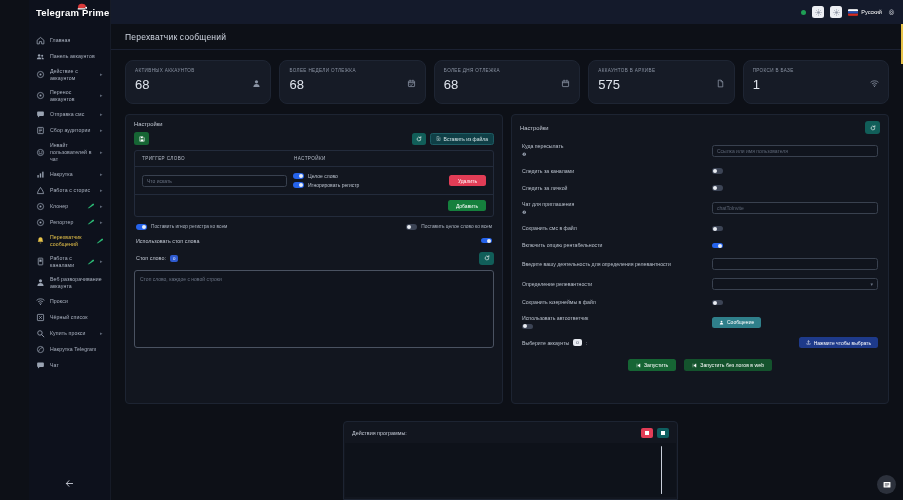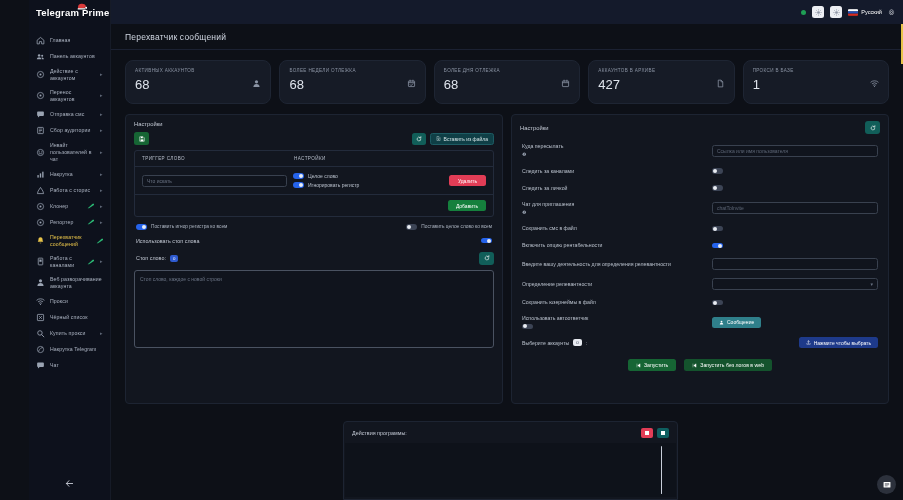--- a/index.html
+++ b/index.html
@@ -560,21 +560,21 @@
           </div>
           <div class="stat-ic"><svg width="9" height="9" viewBox="0 0 16 16">
               <rect x="2.5" y="3.5" width="11" height="10" rx="1" fill="none" stroke="#8b94a4" stroke-width="1.4"></rect>
               <path d="M2.5 6.5h11" stroke="#8b94a4" stroke-width="1.4"></path>
               <path d="M5.5 2v2.4M10.5 2v2.4" stroke="#8b94a4" stroke-width="1.4" stroke-linecap="round"></path>
             </svg></div>
         </div>
         <div class="stat-card">
           <div>
             <div class="stat-label">АККАУНТОВ В АРХИВЕ</div>
-            <div class="stat-value">427</div>
+            <div class="stat-value">575</div>
           </div>
           <div class="stat-ic"><svg width="9" height="9" viewBox="0 0 16 16">
               <path d="M4 2h5l3 3v9H4z" fill="none" stroke="#8b94a4" stroke-width="1.4" stroke-linejoin="round"></path>
               <path d="M9 2v3h3" fill="none" stroke="#8b94a4" stroke-width="1.3"></path>
             </svg></div>
         </div>
         <div class="stat-card">
           <div>
             <div class="stat-label">ПРОКСИ В БАЗЕ</div>
             <div class="stat-value">1</div>

